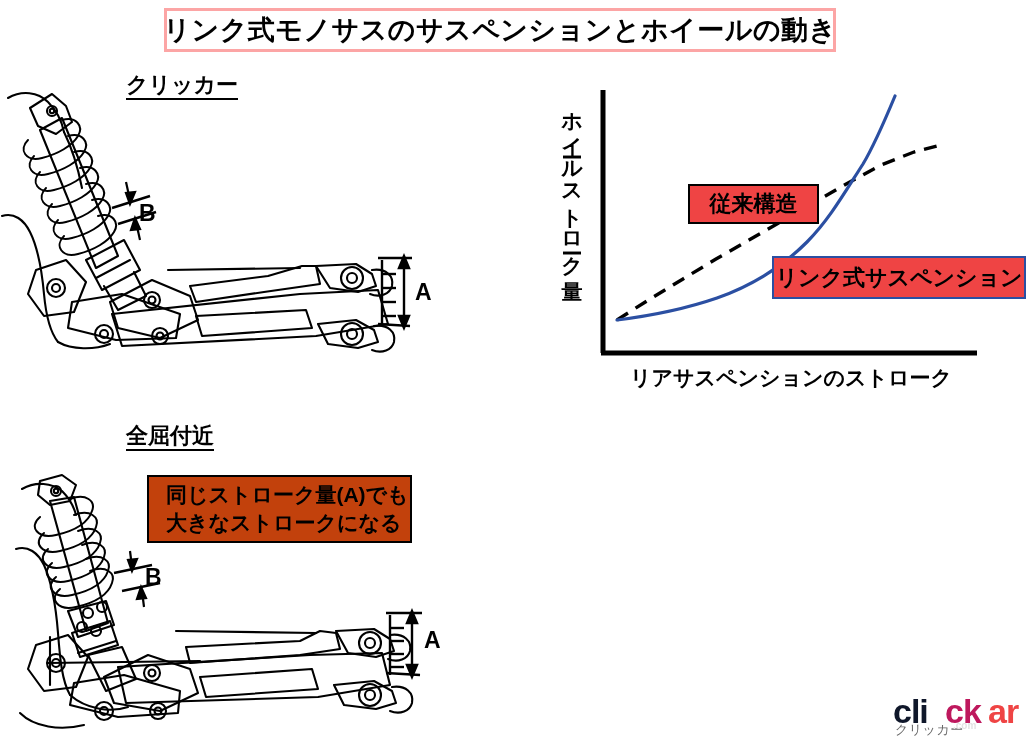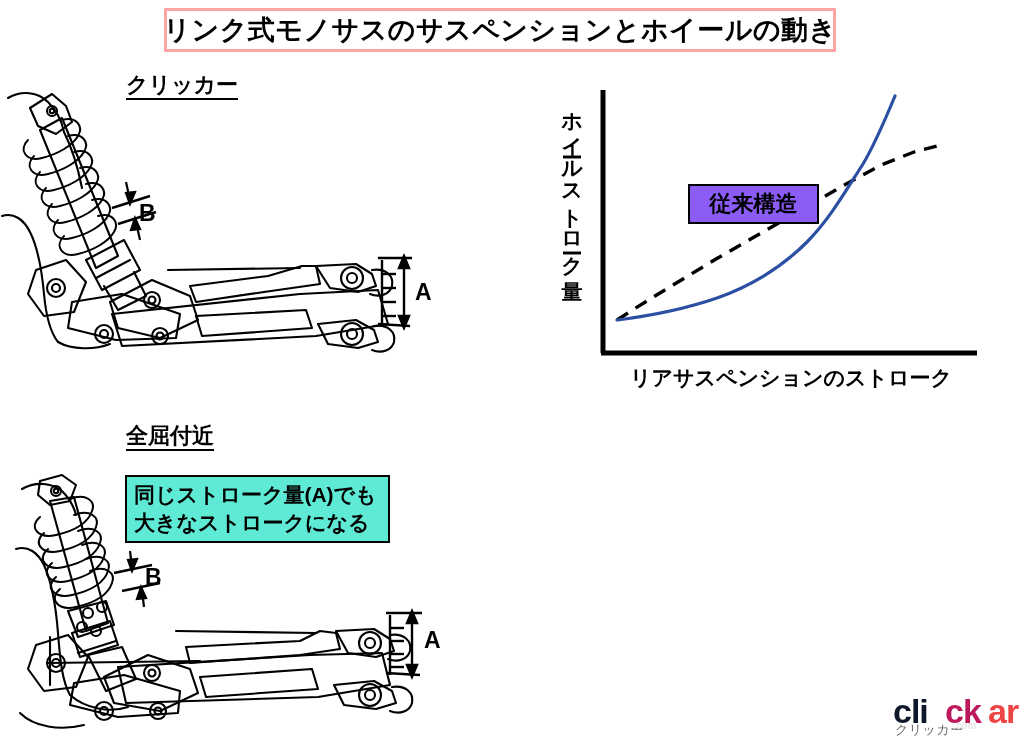--- a/index.html
+++ b/index.html
@@ -51,31 +51,31 @@
     border-bottom: 2px solid #000000;
     padding-bottom: 1px;
     line-height: 1.15;
   }
   #heading-normal { left: 126px; top: 72px; }
   #heading-full   { left: 126px; top: 423px; }
 
   
   #note-box {
     position: absolute;
-    left: 125px;
+    left: 147px;
     top: 475px;
     width: 265px;
     height: 68px;
     border: 2px solid #000000;
-    background: #5eead4;
+    background: #c2410c;
     box-sizing: border-box;
     display: flex;
     flex-direction: column;
     justify-content: center;
-    padding-left: 7px;
+    padding-left: 17px;
   }
   .note-line {
     font-size: 21px;
     font-weight: bold;
     line-height: 1.32;
     white-space: nowrap;
   }
 
   
   .dim-letter {
@@ -115,21 +115,21 @@
     letter-spacing: 0px;
     height: 248px;
   }
   #x-axis-title {
     left: 630px;
     top: 367px;
   }
 
   .legend-box {
     position: absolute;
-    background: #8b5cf6;
+    background: #ef4444;
     box-sizing: border-box;
     display: flex;
     align-items: center;
     justify-content: center;
   }
   #legend-conventional {
     left: 688px;
     top: 184px;
     width: 131px;
     height: 40px;
@@ -436,20 +436,23 @@
     </svg>
   </div>
 
   <div id="y-axis-title" class="axis-title">ホイールストローク量</div>
   <div id="x-axis-title" class="axis-title">リアサスペンションのストローク</div>
 
   <div id="legend-conventional" class="legend-box">
     <span class="legend-label">従来構造</span>
   </div>
 
+  <div id="legend-linkage" class="legend-box">
+    <span class="legend-label">リンク式サスペンション</span>
+  </div>
 
   <div id="logo">
     <span id="logo-main">cli</span>
     <span id="logo-faded">ck</span>
     <span id="logo-strong-tail">ar</span>
     <span id="logo-sub">クリッカー</span>
     <span id="logo-domain">.com</span>
   </div>
 
 </div>

